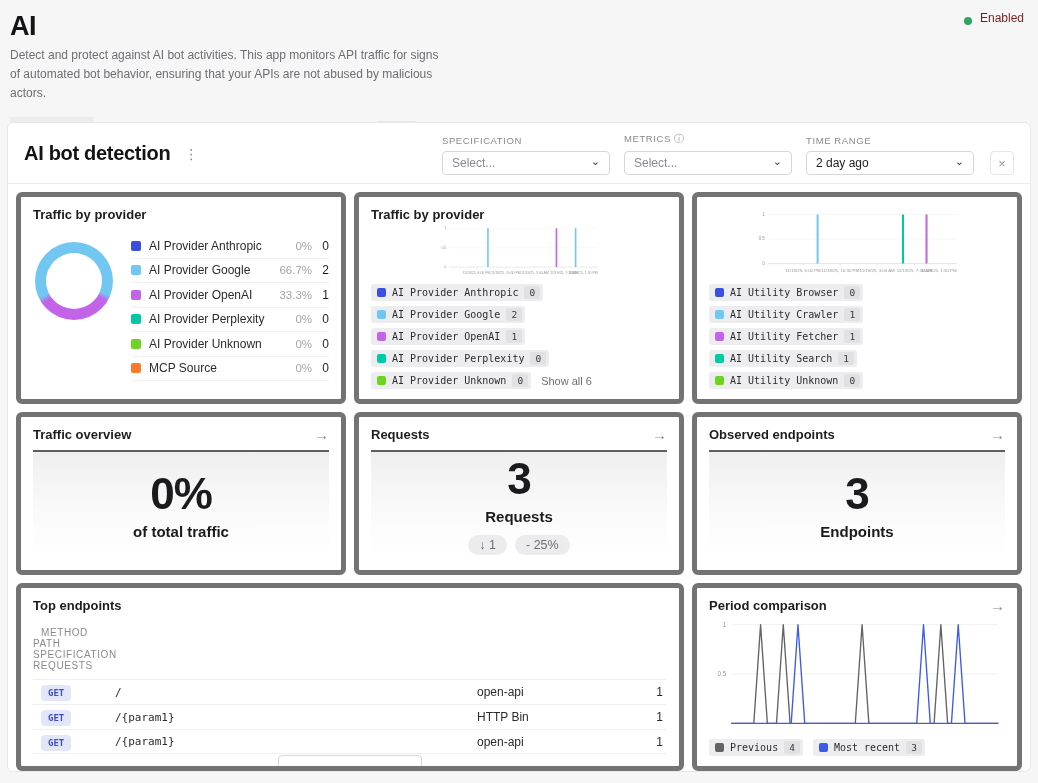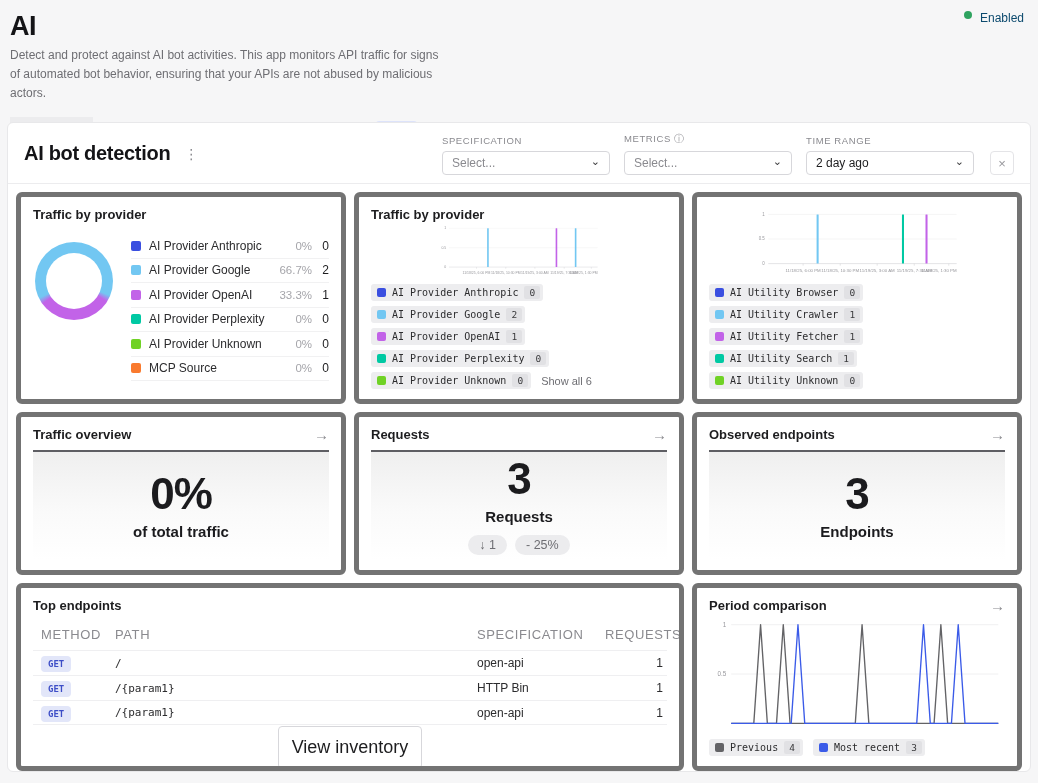--- a/index.html
+++ b/index.html
@@ -7,21 +7,21 @@
   body {
     width:1038px; height:783px; position:relative; overflow:hidden;
     background:#F6F6F7; color:#1c1c1e;
     font-family:"Liberation Sans", sans-serif;
   }
   
   .page-header { padding:8px 12px 0 10px; position:relative; }
   .breadcrumb { font-size:11px; color:#8a8a8f; }
   .page-title { font-size:27px; font-weight:700; letter-spacing:-0.5px; margin:3px 0 4px; color:#141417; }
   .page-desc { font-size:12px; color:#6e6e73; line-height:1.6; max-width:432px; margin:0; }
-  .status-badge { position:absolute; top:11px; right:14px; display:flex; align-items:flex-start; gap:8px; font-size:12px; color:#0c4a6e; }
+  .status-badge { position:absolute; top:11px; right:14px; display:flex; align-items:flex-end; gap:8px; font-size:12px; color:#7f1d1d; }
   .dot { width:8px; height:8px; border-radius:50%; display:inline-block; }
   
   .tab-bar { display:flex; align-items:stretch; gap:6px; padding:0 10px; margin-top:13px; height:23px; }
   .tab { font-size:12px; color:#3a3a3c; padding:0 12px; display:flex; gap:7px; align-items:center; cursor:default; }
   .tab.active { background:#ECECEE; border-bottom:2px solid #3F3F46; color:#141417; }
   .tab-dot { width:7px; height:7px; border-radius:50%; display:inline-block; }
   .soon-badge { background:#DDE3FA; color:#3D4EC7; font-size:10px; font-weight:700; padding:2px 5px; border-radius:3px; letter-spacing:0.4px; }
   
   .panel { position:absolute; left:7px; right:7px; top:122px; height:650px; background:#fff; border:1px solid #E8E8EA; border-radius:6px; }
   .panel-header { display:flex; align-items:center; padding:9px 16px 8px 16px; border-bottom:1px solid #ECECEE; }
@@ -58,21 +58,21 @@
   .chip-count { background:#E1E1E4; padding:1px 5px; border-radius:2px; font-size:9.5px; color:#3a3a3c; }
   .show-all { font-size:11px; color:#6e6e73; cursor:pointer; }
   
   .metric-body { margin-top:8px; flex:1; border-top:2px solid #5E5E63; background:linear-gradient(180deg,#EFEFEF 0%,#FAFAFA 55%,#FFFFFF 100%); display:flex; flex-direction:column; align-items:center; justify-content:center; }
   .metric-value { font-size:44px; font-weight:800; letter-spacing:-1px; color:#1b1b1e; line-height:1; }
   .metric-label { font-size:15px; font-weight:700; color:#1b1b1e; margin-top:7px; }
   .metric-badges { display:flex; gap:8px; margin-top:10px; }
   .mbadge { background:#ECECEE; color:#6e6e73; font-size:12.5px; padding:3px 11px; border-radius:11px; }
   
   .card-wide { grid-column:1 / span 2; }
-  .t-head { display:flex; font-size:13px; letter-spacing:0.6px; color:#8a8a8f; margin-top:14px; padding-bottom:8px; }
+  .t-head { display:flex; font-size:10px; letter-spacing:0.6px; color:#8a8a8f; margin-top:14px; padding-bottom:8px;flex-direction:column; }
   .t-row { display:flex; align-items:center; height:25px; border-top:1px solid #EFEFF1; font-size:12px; color:#2c2c2e; }
   .t-row:last-of-type { border-bottom:1px solid #EFEFF1; }
   .col-method { width:82px; padding-left:8px; }
   .col-path { flex:1; }
   .col-spec { width:128px; }
   .col-req { width:62px; text-align:right; padding-right:4px; }
   .get-badge { font-family:"DejaVu Sans Mono", monospace; font-size:9px; font-weight:700; background:#E2E6F9; color:#3D4EC7; padding:3px 7px; border-radius:4px; }
   .mono { font-family:"DejaVu Sans Mono", monospace; font-size:11px; }
   .view-btn { align-self:center; margin-top:1px; border:1px solid #D7D7DB; border-radius:4px; background:#fff; font-size:18px; color:#1d1d1f; padding:10px 13px; cursor:pointer; font-family:"Liberation Sans",sans-serif; }
 </style>

